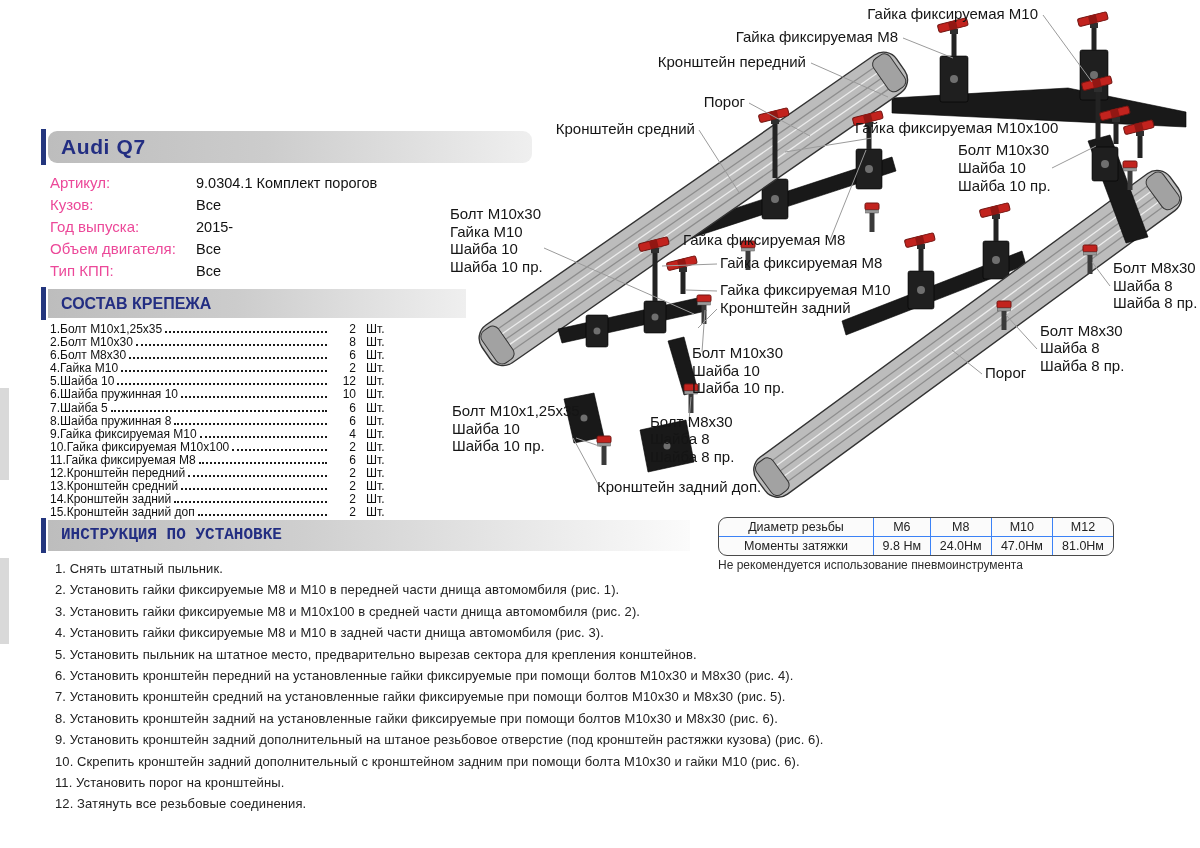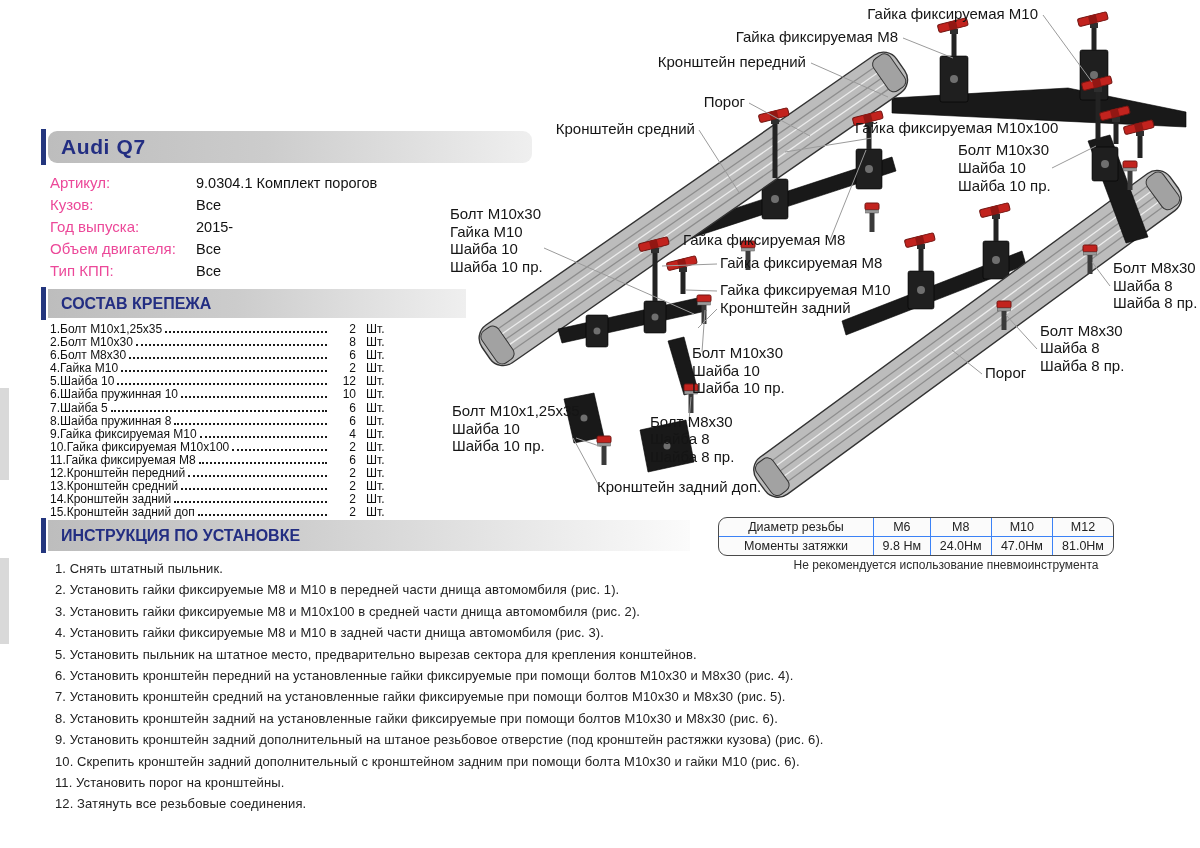--- a/index.html
+++ b/index.html
@@ -10,21 +10,21 @@
   .artifact{position:absolute;left:0;width:9px;background:#d9d9d9;}
   
   .bar{position:absolute;background:linear-gradient(to right,#bdbdbd 0%,#cccccc 45%,#efefef 100%);}
   .bar::before{content:"";position:absolute;left:-7px;top:-2px;bottom:-2px;width:5px;background:#24367e;}
   .bar-text{font-weight:bold;color:#232e82;padding-left:13px;display:block;white-space:nowrap;}
   #title-bar{left:48px;top:131px;width:484px;height:32px;border-radius:9px;}
   #title-bar .bar-text{font-size:21px;line-height:32px;letter-spacing:.6px;}
   #parts-bar{left:48px;top:289px;width:418px;height:29px;}
   #instr-bar{left:48px;top:520px;width:642px;height:31px;background:linear-gradient(to right,#bdbdbd 0%,#cfcfcf 40%,#fbfbfb 100%);}
   .section-text{font-size:16px;line-height:29px;}
-  #instr-bar .section-text{line-height:31px;}
+  #instr-bar .section-text{line-height:31px;font-family:Liberation Mono, monospace;}
   
   #specs{position:absolute;left:50px;top:172px;display:grid;grid-template-columns:146px auto;font-size:15px;}
   #specs .sl{color:#ec4899;height:22px;line-height:22px;}
   #specs .sv{font-family:Liberation Sans, sans-serif;font-size:14.5px;color:#111;height:22px;line-height:22px;}
   
   #parts{position:absolute;left:50px;top:323px;width:352px;font-size:12px;color:#101010;}
   .prow{display:flex;align-items:baseline;height:13.1px;line-height:13px;white-space:nowrap;}
   .pname{flex-shrink:0;}
   .dots{flex:1;min-width:8px;border-bottom:2px dotted #1c1c1c;margin:0 3px 2px 3px;}
   .pqty{width:26px;text-align:right;flex-shrink:0;}
@@ -34,21 +34,21 @@
   .irow{height:21.4px;line-height:21.4px;white-space:nowrap;}
   
   #torque{position:absolute;left:718px;top:517px;width:396px;border:1.5px solid #4a4a4a;border-radius:9px;overflow:hidden;background:#fbfbfb;box-sizing:border-box;}
   #torque table{border-collapse:collapse;width:100%;font-size:12.5px;color:#222;}
   #torque td{border:1px solid #3b82f6;text-align:center;height:18px;padding:0 2px;}
   #torque tr td:first-child{width:150px;}
   #torque tr:first-child td{border-top:none;}
   #torque tr:last-child td{border-bottom:none;}
   #torque td:first-child{border-left:none;}
   #torque td:last-child{border-right:none;}
-  #note{position:absolute;left:718px;top:558px;width:456px;text-align:center;font-size:12px;color:#2d2d2d;}
+  #note{position:absolute;left:718px;top:558px;width:456px;text-align:left;font-size:12px;color:#2d2d2d;}
   
   #diagram{position:absolute;left:440px;top:0;}
   .lbl{font-family:"Liberation Sans",sans-serif;font-size:15px;fill:#151515;}
   .ldr{stroke:#9b9b9b;stroke-width:1;fill:none;}
   .blk{fill:#191919;stroke:#000;stroke-width:.6;}
   .plate{fill:#1f1f1f;stroke:#000;stroke-width:.6;}
   .hole{fill:#6f6f6f;}
   .board{fill:#bcbcbc;stroke:#333;stroke-width:1.4;}
   .cap{fill:#a2a2a2;stroke:#333;stroke-width:1;}
 </style>

